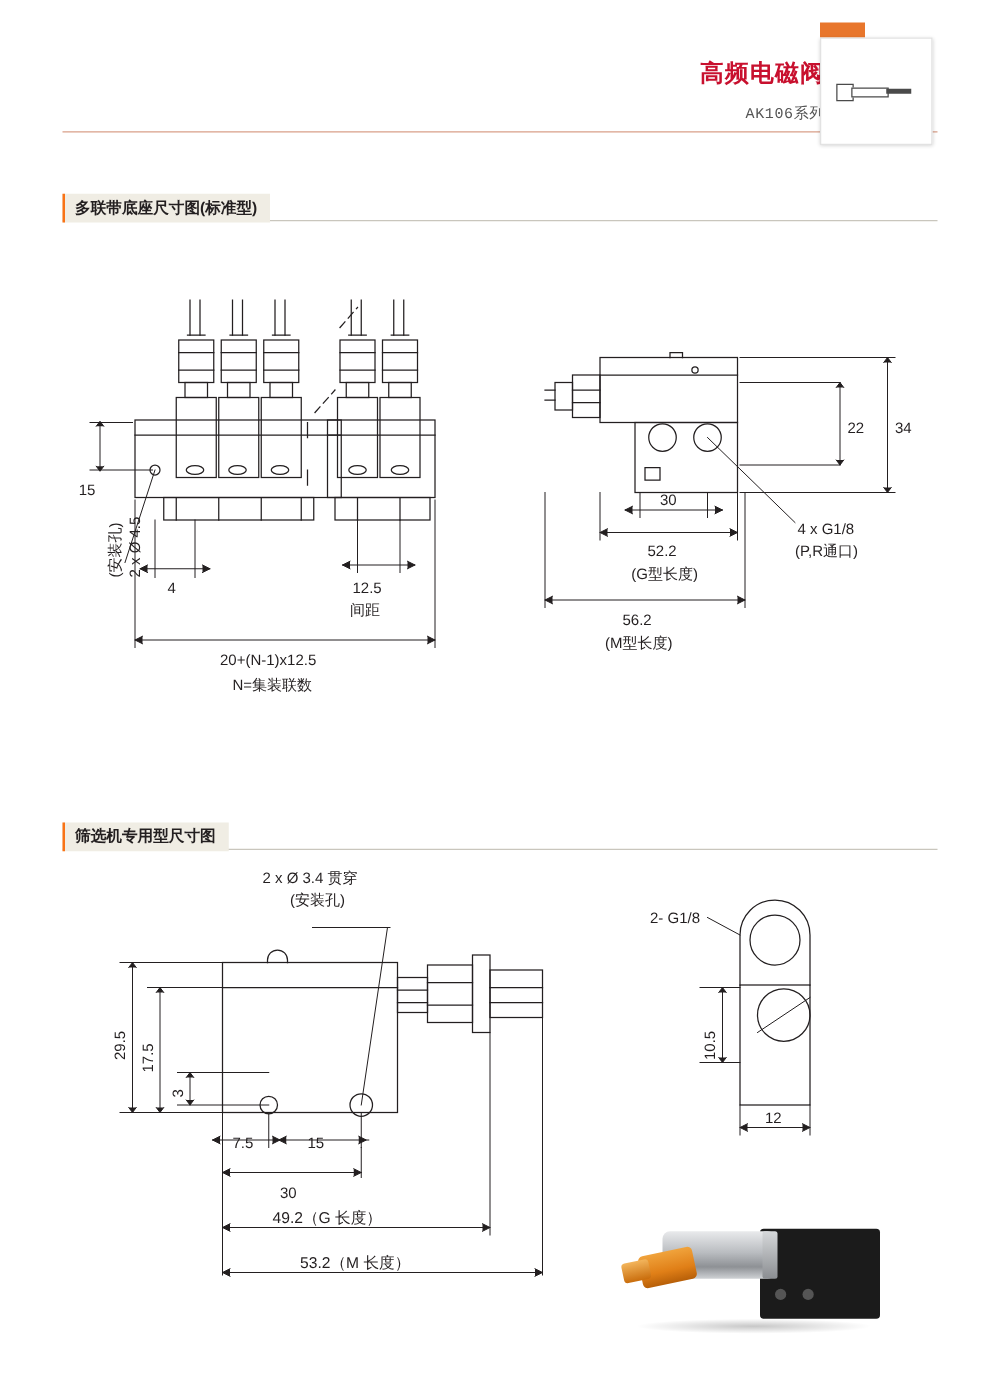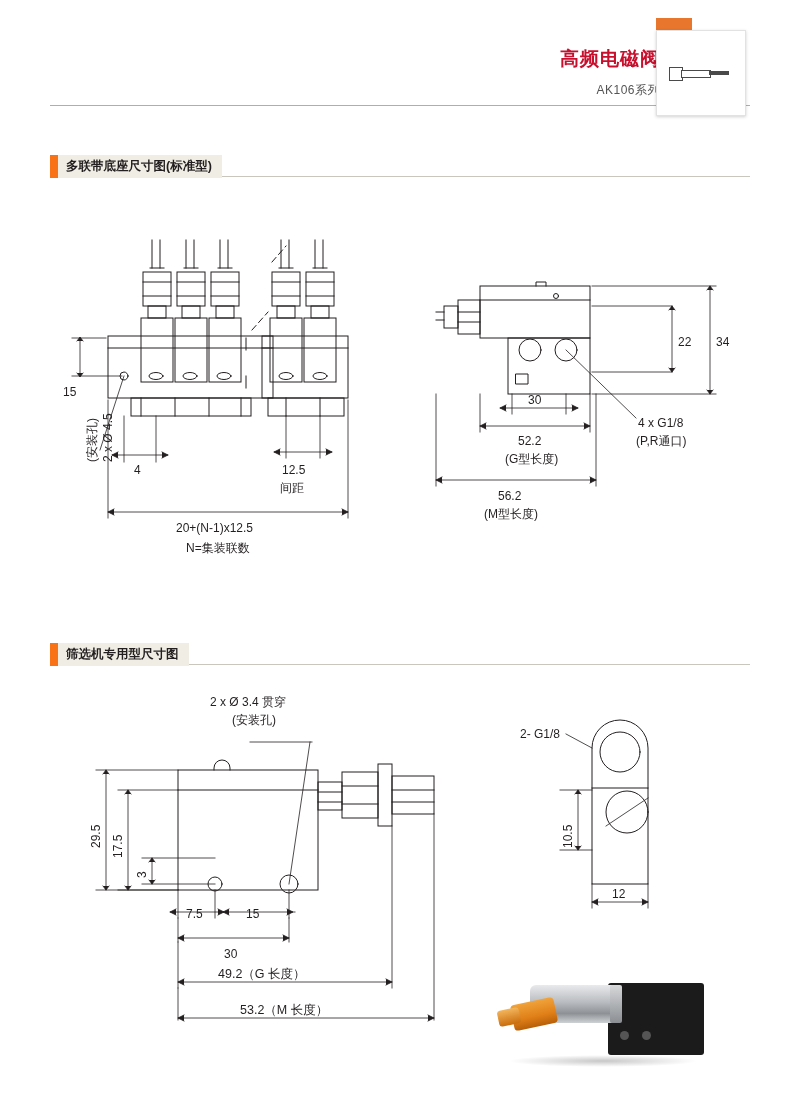--- a/index.html
+++ b/index.html
@@ -9,39 +9,39 @@
   }
   
   .hdr{position:absolute;left:0;top:0;width:800px;height:120px;}
   .hdr-title{
     position:absolute;right:140px;top:46px;text-align:right;
     font-size:19px;font-weight:bold;color:#c8102e;letter-spacing:1px;
     white-space:nowrap;
   }
   .hdr-sub{
     position:absolute;right:140px;top:82px;text-align:right;
-    font-size:12px;color:#555;letter-spacing:.5px;white-space:nowrap;
+    font-size:12px;color:#555;letter-spacing:.5px;white-space:nowrap;font-family:Liberation Mono, monospace;
   }
   .hdr-rule{
     position:absolute;left:50px;top:105px;width:700px;height:1px;background:#d9a089;
   }
   .hdr-box{
     position:absolute;left:656px;top:30px;width:88px;height:84px;
     background:#fff;border:1px solid #e2e2e2;box-shadow:0 1px 3px rgba(0,0,0,.18);
   }
   .hdr-box-top{position:absolute;left:656px;top:18px;width:36px;height:14px;background:#e8762c;}
   .mini-valve{position:absolute;left:12px;top:33px;width:64px;height:18px;}
   .mv-body{position:absolute;left:0;top:3px;width:12px;height:12px;background:#fff;border:1px solid #4a4a4a;}
   .mv-bar{position:absolute;left:12px;top:6px;width:28px;height:6px;background:#fff;border:1px solid #4a4a4a;}
   .mv-tip{position:absolute;left:40px;top:7px;width:20px;height:4px;background:#4a4a4a;}
 
   
   .sec{position:absolute;left:50px;height:22px;}
   .sec-label{
-    display:inline-block;background:#f0ede4;border-left:8px solid #f97316;
+    display:inline-block;background:#f0ede4;border-left:2px solid #f97316;
     padding:3px 10px 3px 8px;font-size:12.5px;font-weight:bold;color:#231f20;
     position:relative;z-index:2;
   }
   .sec-line{position:absolute;left:0;top:21px;width:700px;height:1px;background:#c9c6bd;}
 
   
   .canvas{position:absolute;left:0;top:0;width:800px;height:1100px;pointer-events:none;}
 
   
   .photo{
@@ -89,21 +89,21 @@
         <div class="mv-tip"></div>
     </div>
   </div>
 </div>
 
 <div class="sec" style="top:155px;width:700px;">
   <span class="sec-label">多联带底座尺寸图(标准型)</span>
   <div class="sec-line"></div>
 </div>
 
-<div class="sec" style="top:643px;width:700px;text-decoration:underline;">
+<div class="sec" style="top:658px;width:700px;text-decoration:underline;">
   <span class="sec-label">筛选机专用型尺寸图</span>
   <div class="sec-line"></div>
 </div>
 
 <svg class="canvas" viewBox="0 0 800 1100">
   <g fill="none" stroke="#231f20" stroke-width="1" stroke-linecap="square">
 
   <g>
 
     <path d="M152 240 v28 M160 240 v28 M186 240 v28 M194 240 v28 M220 240 v28 M228 240 v28"></path>

